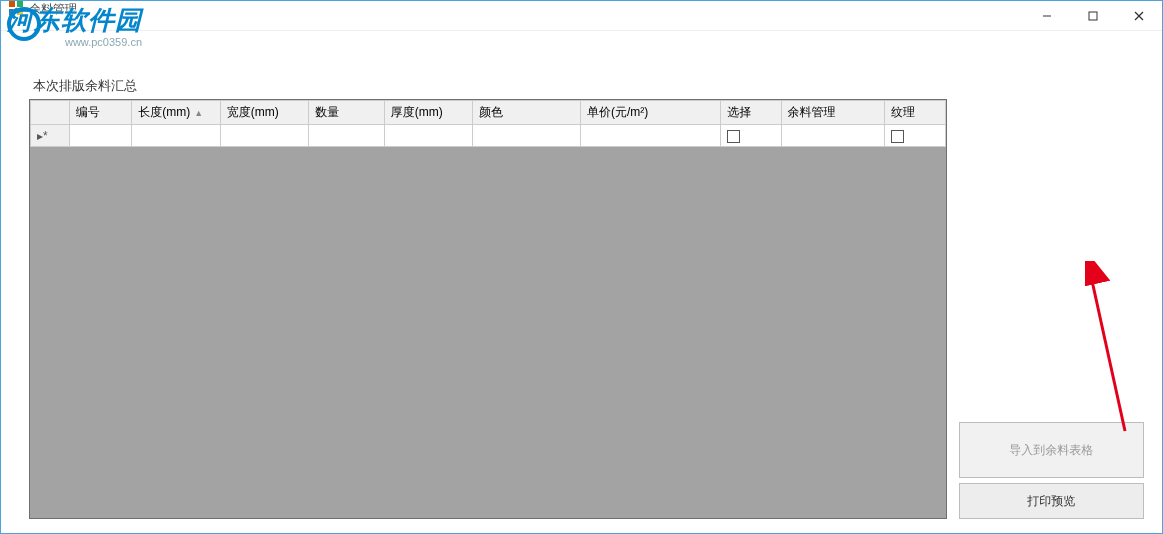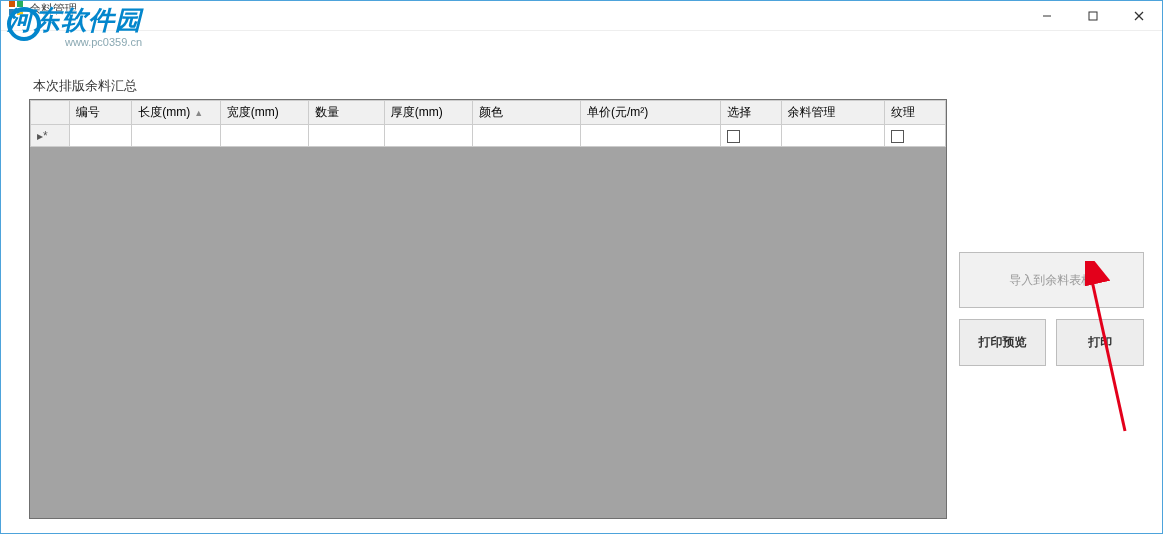--- a/index.html
+++ b/index.html
@@ -13,37 +13,37 @@
   .win-controls { position: absolute; right: 0; top: 0; height: 30px; display: flex; }
   .win-btn { width: 46px; height: 30px; display:flex; align-items:center; justify-content:center; color:#333; }
   
   .watermark { position:absolute; left:6px; top:2px; pointer-events:none;text-align:right; }
   .watermark .wm-main { font-size:26px; font-weight:bold; color:#0386cc; font-style:italic; letter-spacing:1px; text-shadow:0 0 1px #fff; }
   .watermark .wm-sub { font-size:11px; color:#8aa8b2; margin-top:-2px; }
   .wm-circle { width:34px; height:34px; border:4px solid #0386cc; border-radius:50%; position:absolute; left:0; top:4px; }
   
   .client { padding: 0 18px; margin-top: 40px; }
   .section-label { font-size:13px; color:#333; padding:6px 10px 4px 14px; }
-  .main-row { display:flex; align-items:center; }
+  .main-row { display:flex; align-items:flex-end; }
   
   .grid-wrap { border:1px solid #6f6f6f; background:#a3a3a3; width:940px; height:420px; margin-left:10px; }
   table.datagrid { border-collapse:collapse; width:100%; background:#fff; }
   table.datagrid th, table.datagrid td { border:1px solid #ccc; background:#f7f7f7; font-weight:normal; text-align:left; padding:3px 6px; height:22px; font-size:12px; }
   table.datagrid th { background:#f0f0f0; }
   table.datagrid td { background:#fff; }
   .rowhdr { width:36px; background:#f0f0f0 !important; text-align:center; color:#555; }
   .sort-arrow { color:#888; font-size:9px; margin-left:4px; }
   .chk { display:inline-block; width:13px; height:13px; border:1px solid #555; background:#fff; vertical-align:middle; }
   td.center { text-align:center; }
   .editcell input { width:100%; border:none; outline:none; font-size:12px; background:transparent; }
   
-  .side { width:190px; margin-left:12px; display:flex; flex-direction:column; gap:11px; }
+  .side { width:190px; margin-left:12px; display:flex; flex-direction:column; gap:5px; }
   .btn { border:1px solid #bdbdbd; background:#ededed; color:#333; font-size:12px; display:flex; align-items:center; justify-content:center; cursor:pointer; }
   .btn.big { height:56px; }
-  .btn.h { height:47px;font-weight:bold; }
+  .btn.h { height:36px; }
   .btn.disabled { color:#9a9a9a; background:#f1f1f1; cursor:default; }
   .btn-row { display:flex; gap:10px; }
   .btn-row .btn { flex:1; }
   
   .arrow-annot { position:absolute; left:1084px; top:260px; pointer-events:none; }
 </style>
 </head>
 <body>
 
 <div class="window">
@@ -123,21 +123,20 @@
               <td class="center"><span class="chk"></span></td>
             </tr>
           </tbody>
         </table>
       </div>
 
       <div class="side">
         <div class="btn big disabled">导入到余料表格</div>
         <div class="btn-row">
           <div class="btn h">打印预览</div>
-          <div class="btn h">打印</div>
         </div>
       </div>
     </div>
   </div>
 
   <div class="arrow-annot">
     <svg width="60" height="180" viewBox="0 0 60 180">
       <defs>
         <marker id="ah" markerWidth="12" markerHeight="12" refX="6" refY="6" orient="auto">
           <path d="M0,0 L12,6 L0,12 Z" fill="#e3001b"></path>

